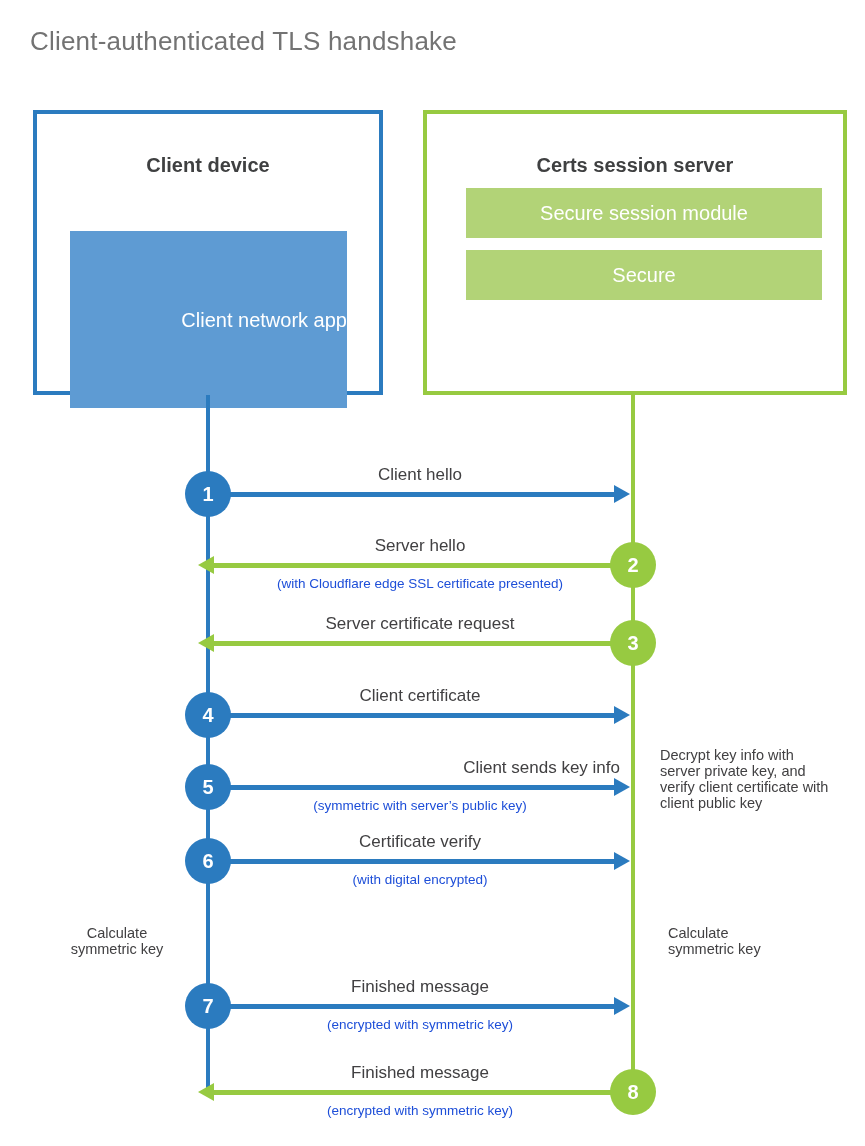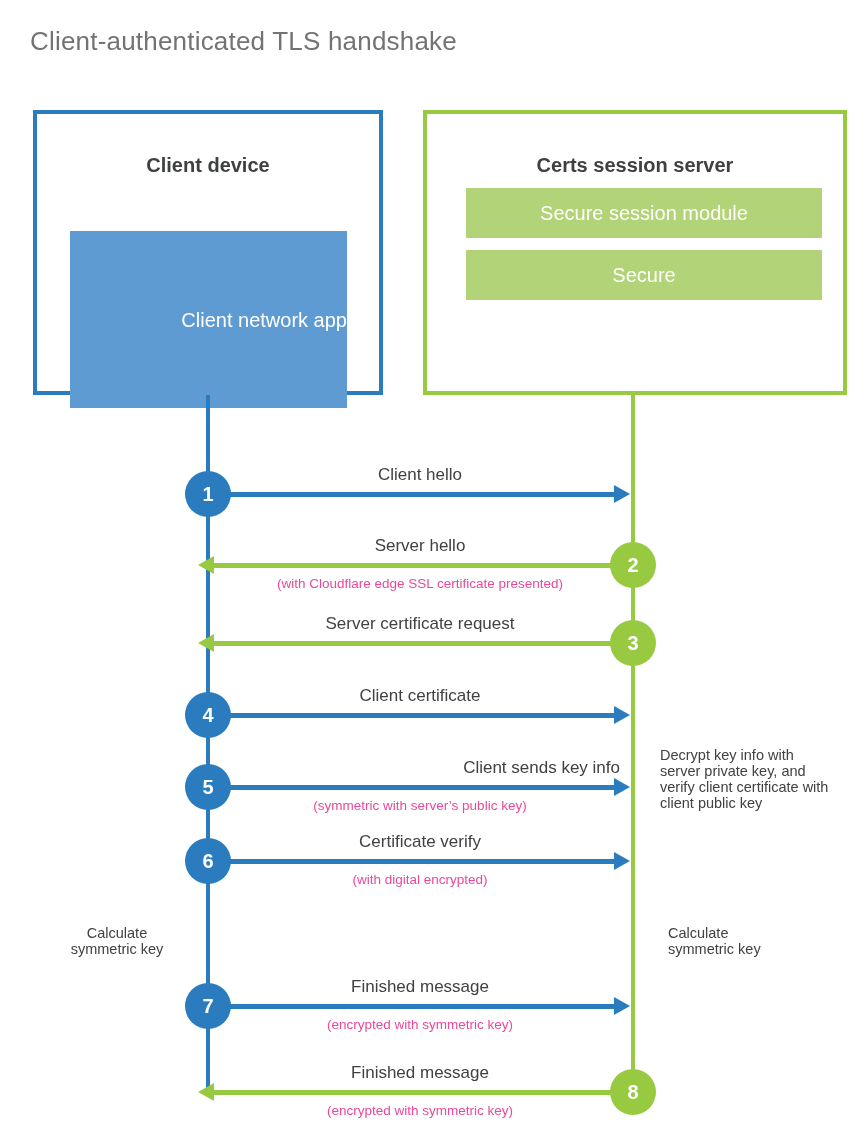--- a/index.html
+++ b/index.html
@@ -51,21 +51,21 @@
     border-top:9px solid transparent;border-bottom:9px solid transparent;}
   .arrow-head.right.blue{border-left:16px solid #2b7bbf;}
   .arrow-head.left.green{border-right:16px solid #97ca41;}
 
   .step-label{
     position:absolute;left:220px;width:400px;text-align:center;
     font-size:17px;color:#414042;
   }
   .step-sub{
     position:absolute;left:195px;width:450px;text-align:center;
-    font-size:13.5px;color:#ec4899;
+    font-size:13.5px;color:#1d4ed8;
   }
 
   .side-note{
     position:absolute;font-size:14.5px;line-height:16px;color:#414042;
   }
   .note-server{left:660px;top:747px;width:172px;text-align:left;}
   .calc-left{left:56px;top:925px;width:122px;text-align:center;}
   .calc-right{left:668px;top:925px;width:122px;text-align:left;}
 </style>
 </head>

